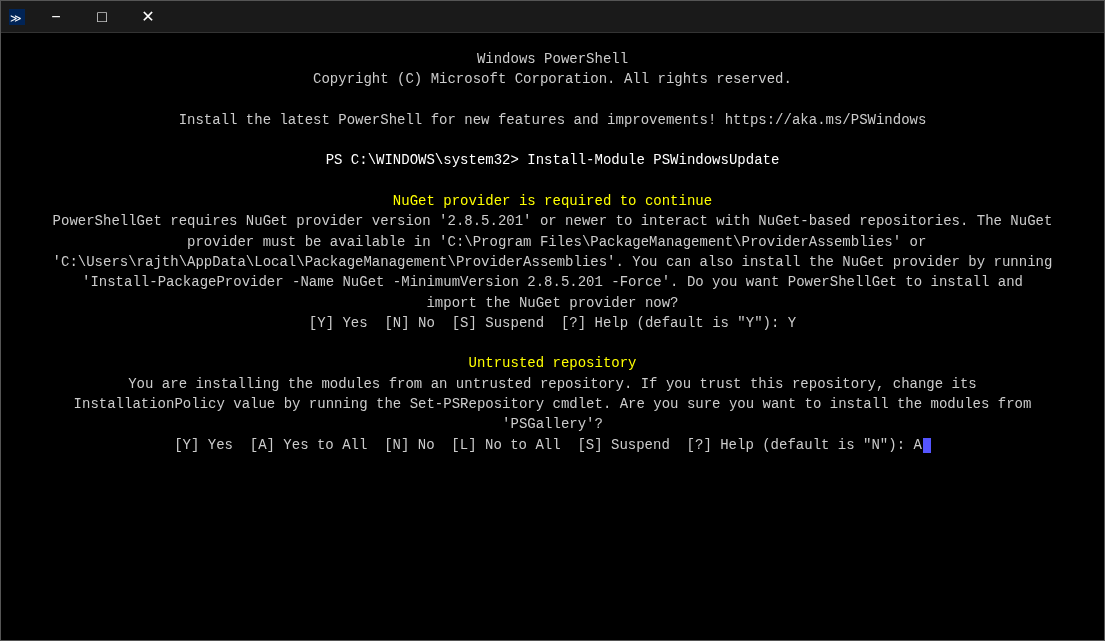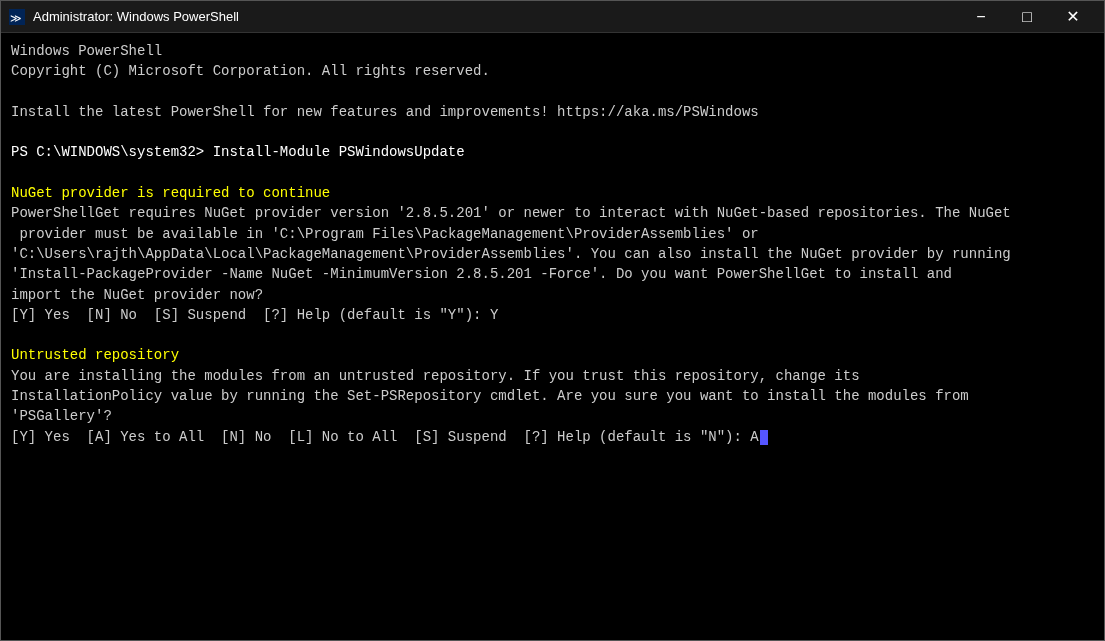--- a/index.html
+++ b/index.html
@@ -68,26 +68,27 @@
       display: flex;
       align-items: center;
       justify-content: center;
       cursor: pointer;
       font-family: Arial, sans-serif;
     }
 
     .console-area {
       flex: 1;
       background: #000000;
-      padding: 8px 10px;
+      padding: 16px 10px;
       overflow: hidden;
       font-family: 'Consolas', 'Courier New', monospace;
       font-size: 14px;
       color: #cccccc;
       line-height: 1.4;
+      text-align: center;
     }
 
     .console-area pre {
       white-space: pre-wrap;
       word-break: break-word;
       font-family: 'Consolas', 'Courier New', monospace;
       font-size: 14px;
       color: #cccccc;
       line-height: 1.45;
     }
@@ -118,21 +119,20 @@
 
 <div class="window">
 
   <div class="title-bar">
     <div class="title-bar-icon">
       <svg viewBox="0 0 16 16" fill="none" xmlns="http://www.w3.org/2000/svg">
         <rect width="16" height="16" fill="#012456"></rect>
         <text x="1" y="13" font-size="11" fill="white" font-family="Arial">≫</text>
       </svg>
     </div>
-    <span class="title-bar-text">Administrator: Windows PowerShell</span>
     <div class="title-bar-controls">
       <button class="title-bar-btn">−</button>
       <button class="title-bar-btn">□</button>
       <button class="title-bar-btn close">✕</button>
     </div>
   </div>
 
   <div class="console-area">
     <pre><span class="line-default">Windows PowerShell</span>
 <span class="line-default">Copyright (C) Microsoft Corporation. All rights reserved.</span>

